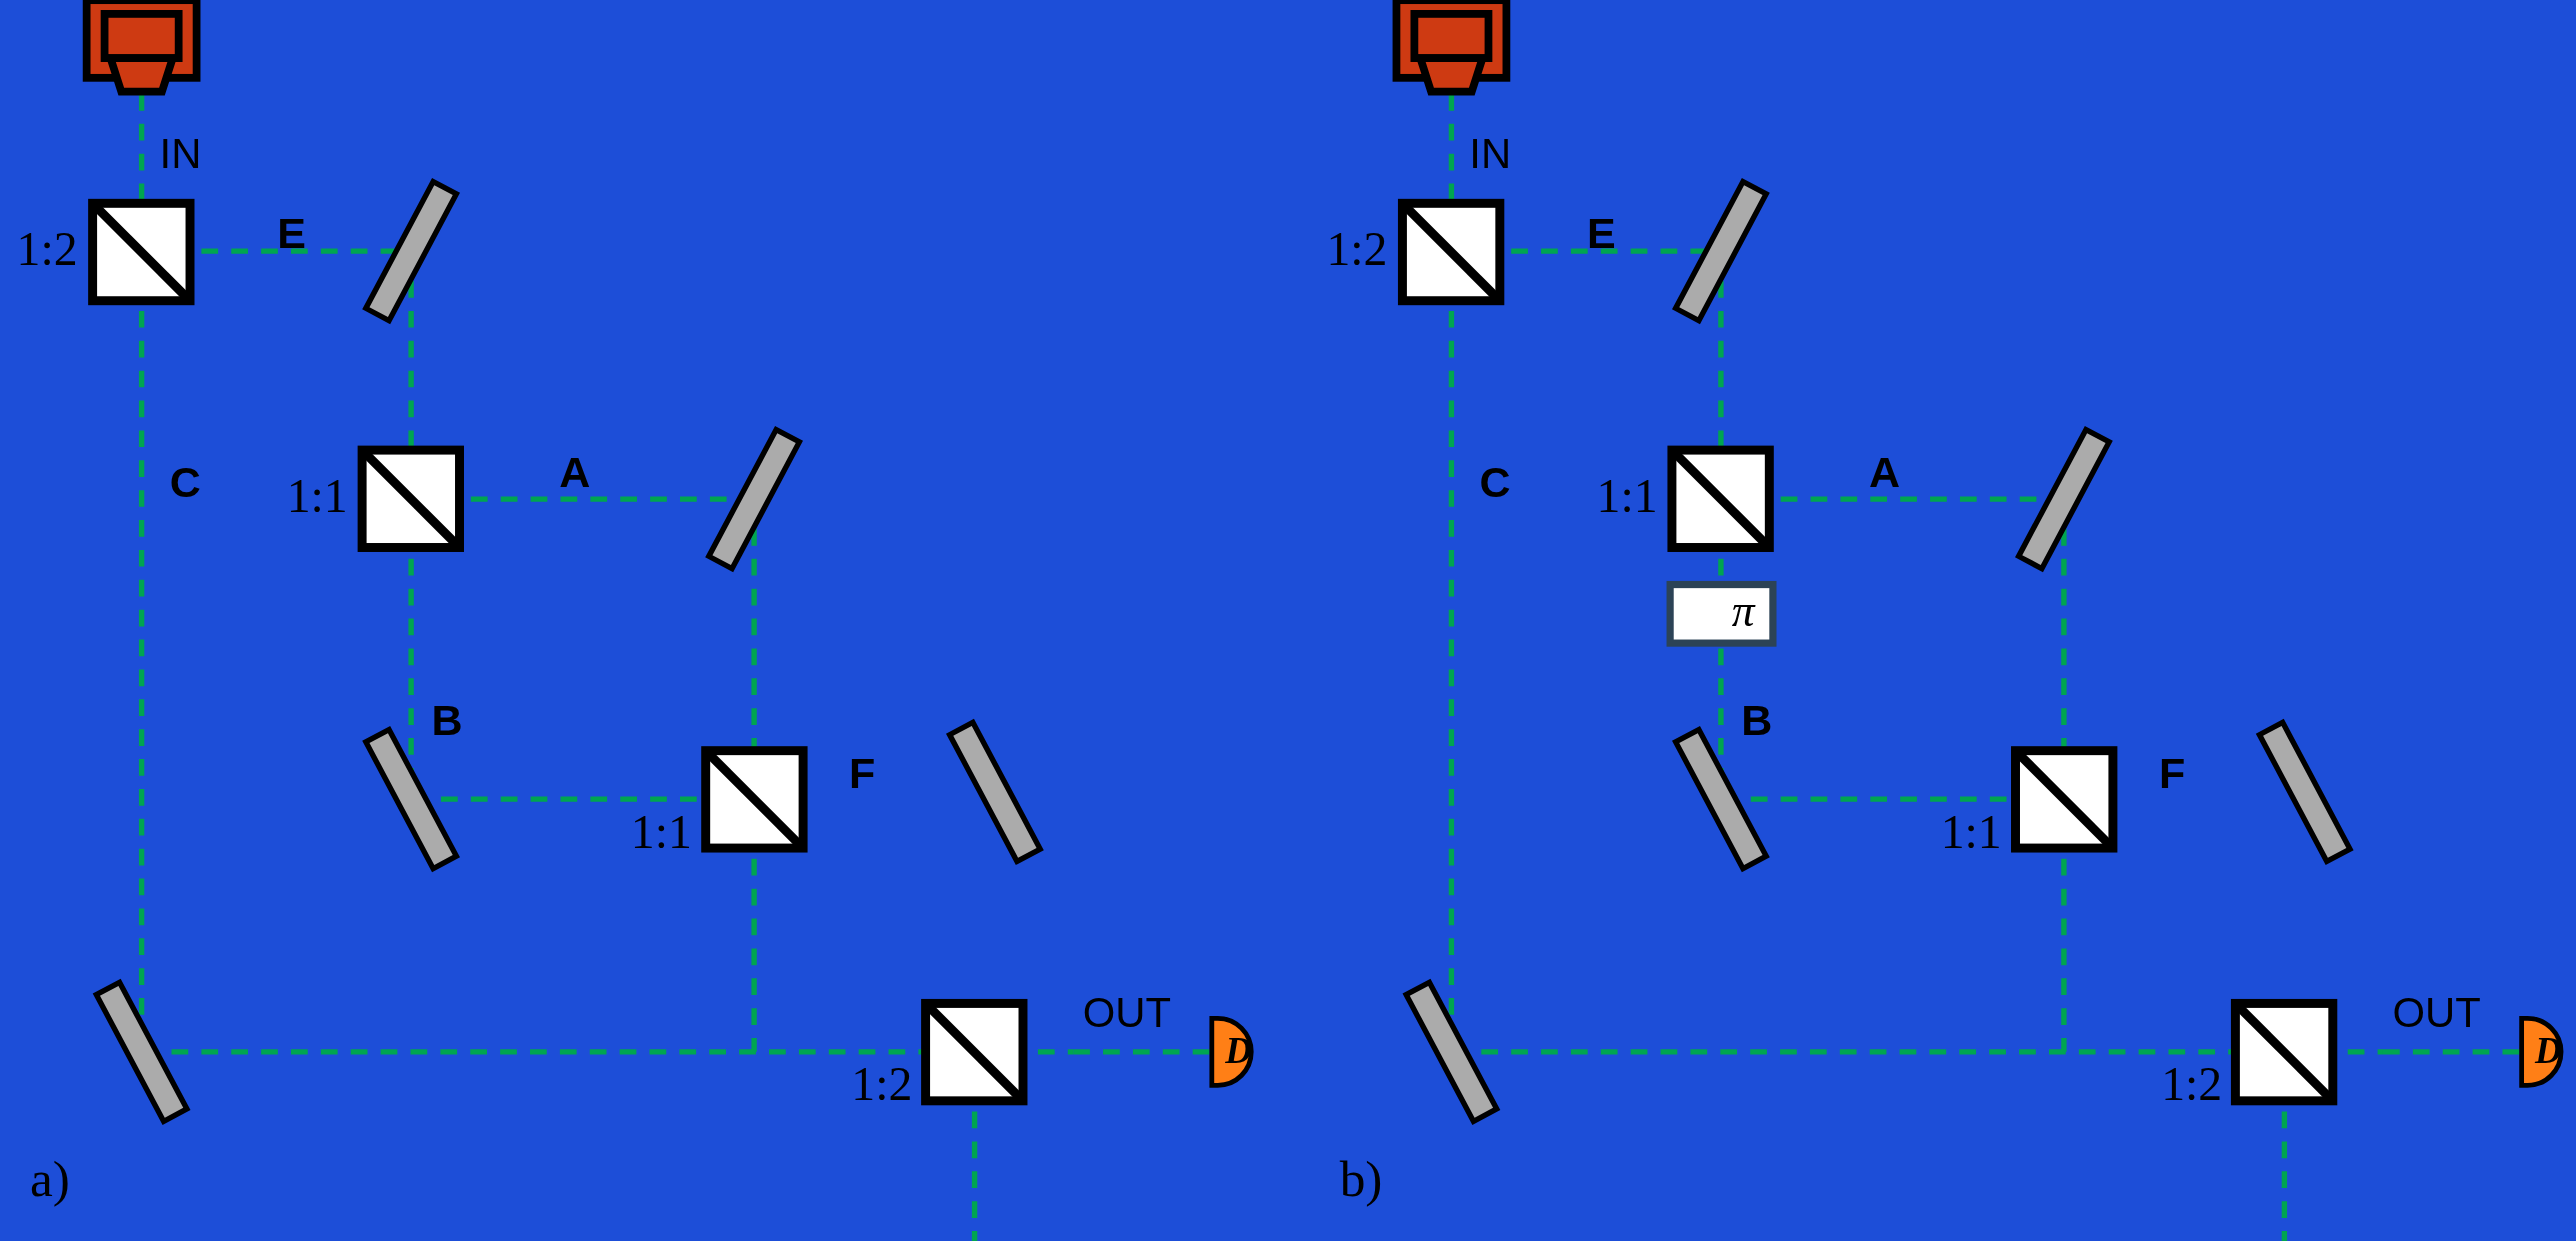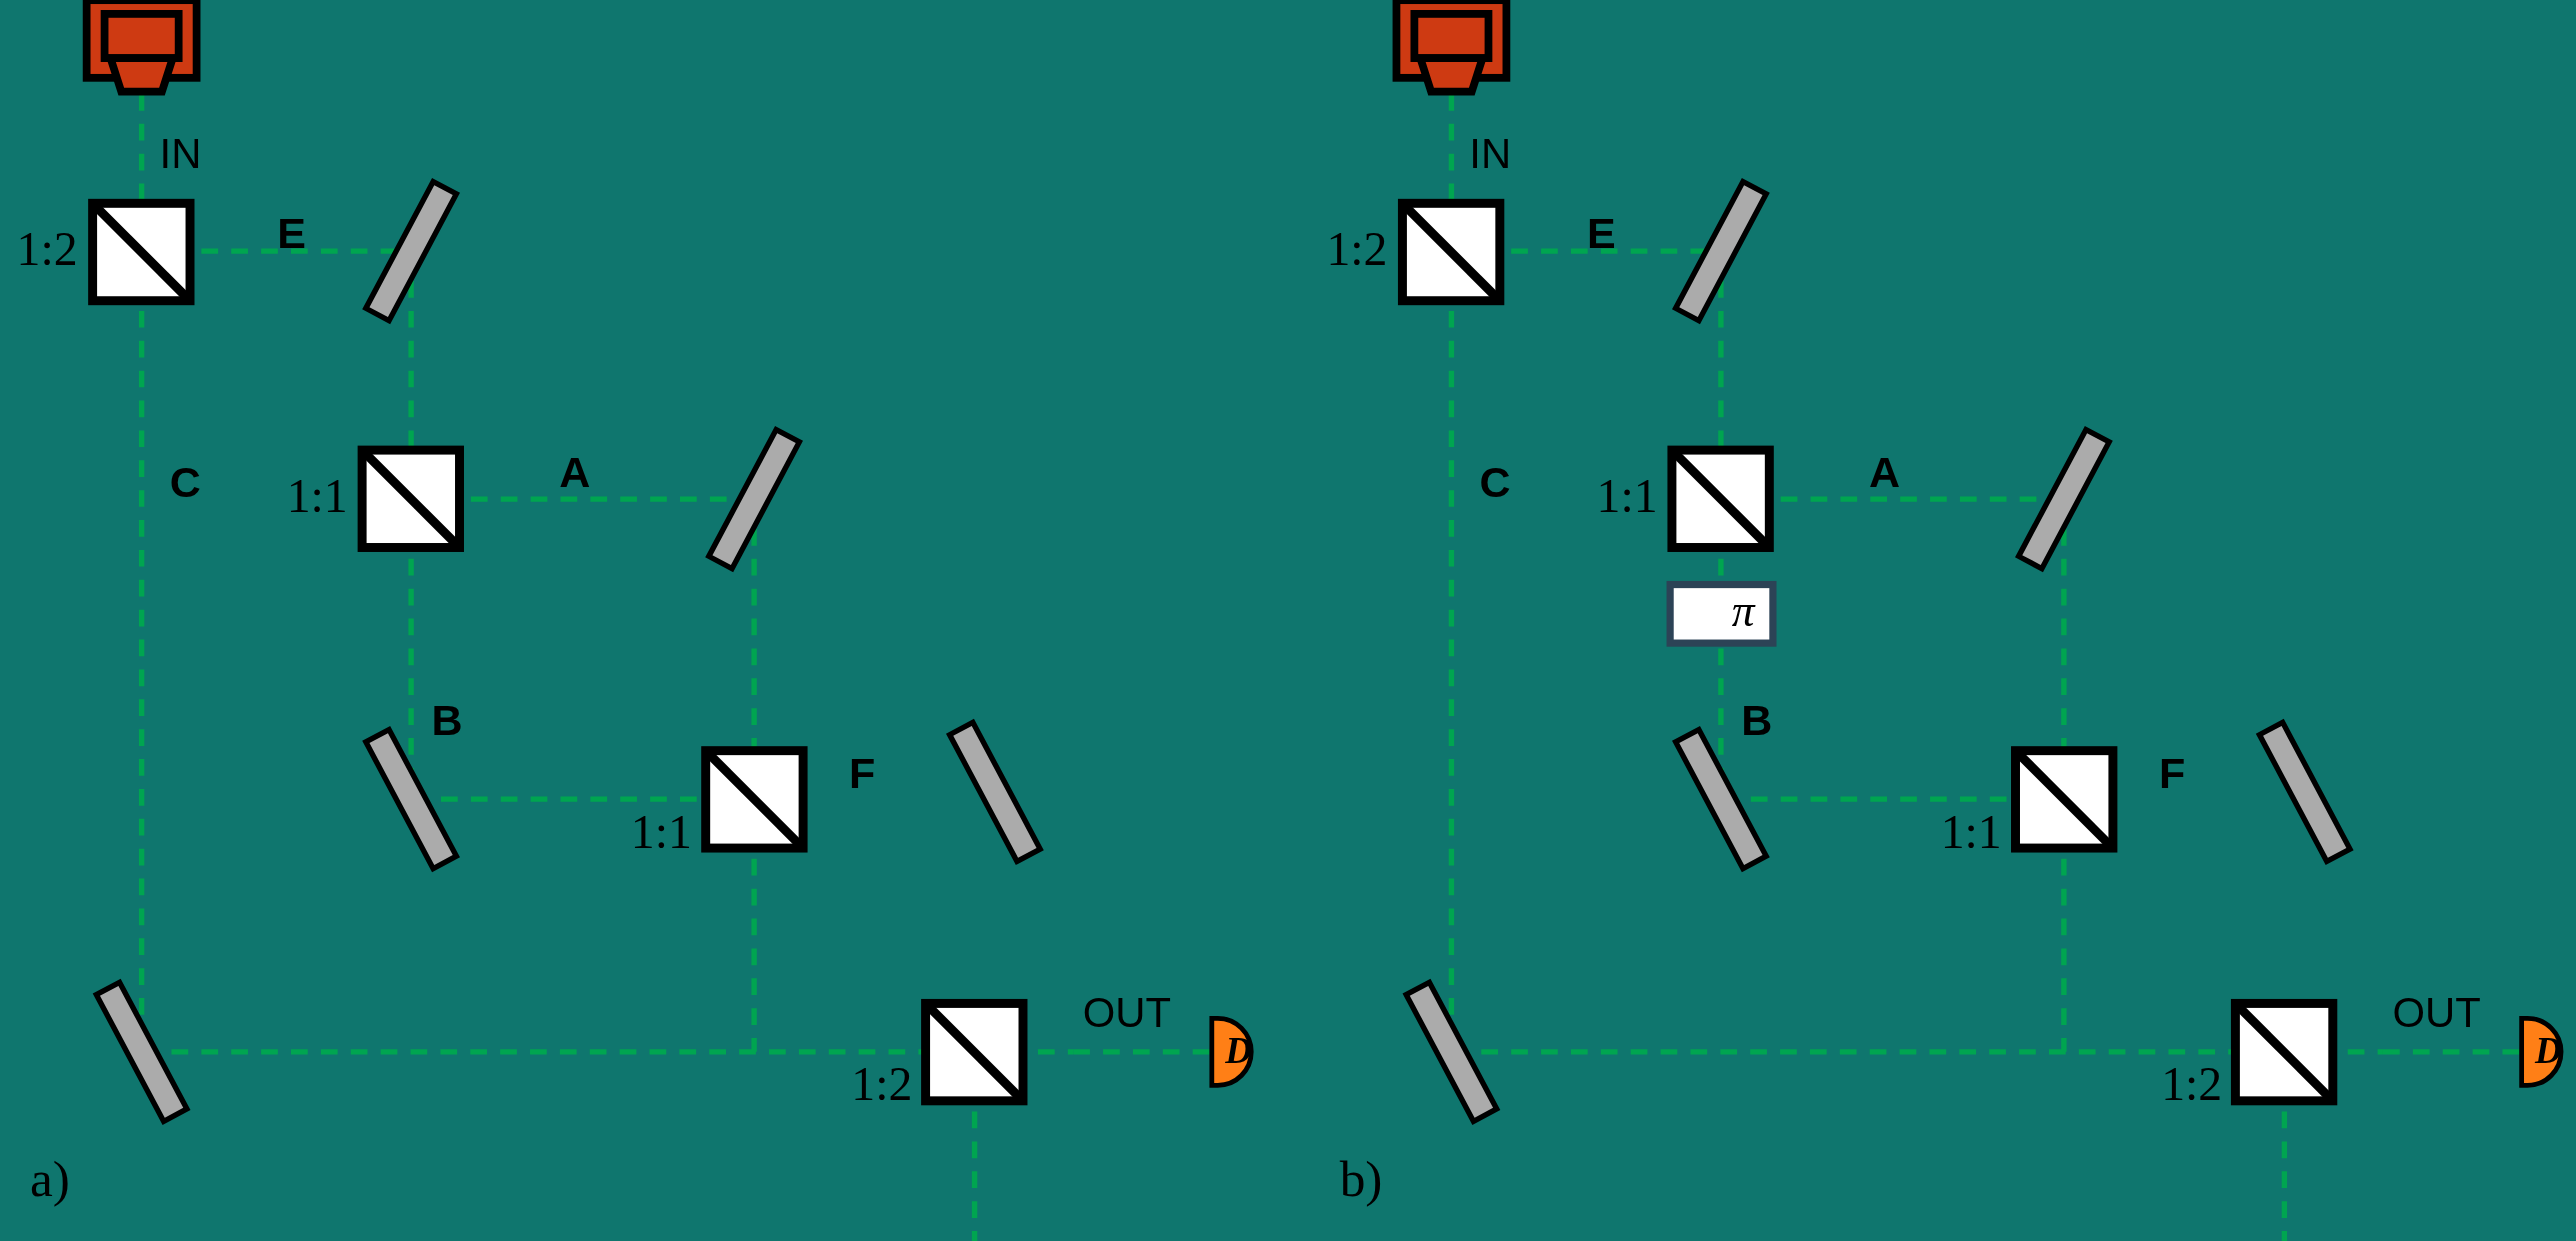--- a/index.html
+++ b/index.html
@@ -10,21 +10,21 @@
   body {
     width: 2576px;
     height: 1242px;
     font-family: "Liberation Sans", sans-serif;
     overflow: hidden;
   }
   #figure-root {
     position: relative;
     width: 2576px;
     height: 1242px;
-    background: #0f766e;
+    background: #1d4ed8;
     text-decoration: underline;
   }
   svg.diagram {
     display: block;
     width: 2576px;
     height: 1242px;
   }
   .beam {
     stroke-linecap: butt;
     fill: none;

